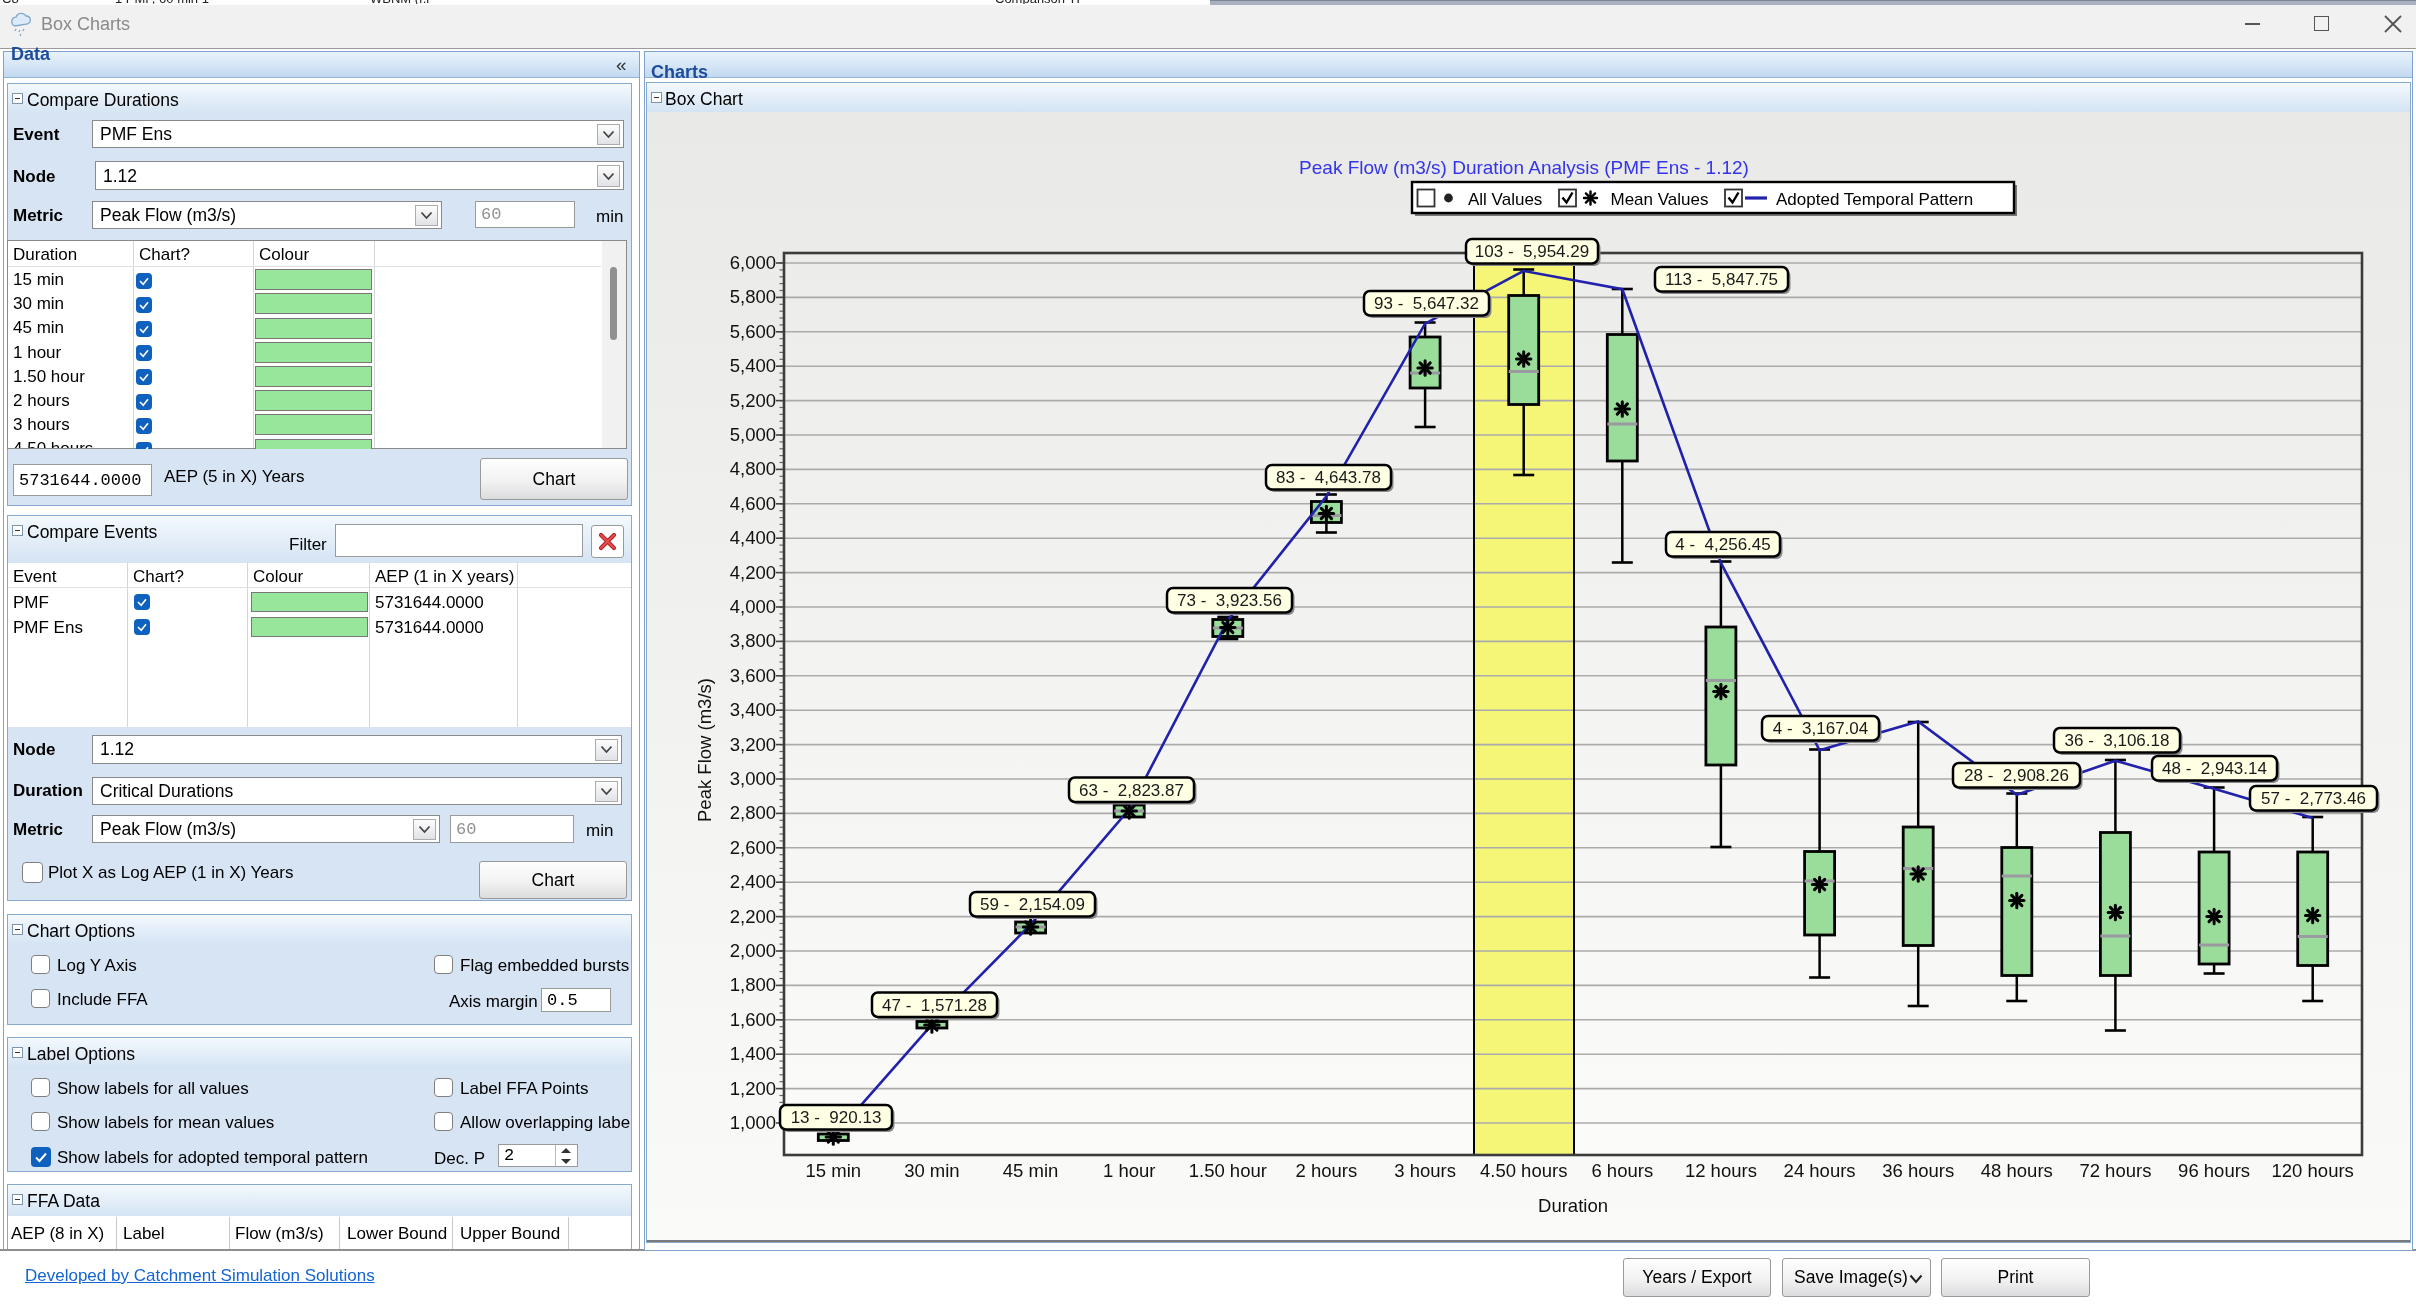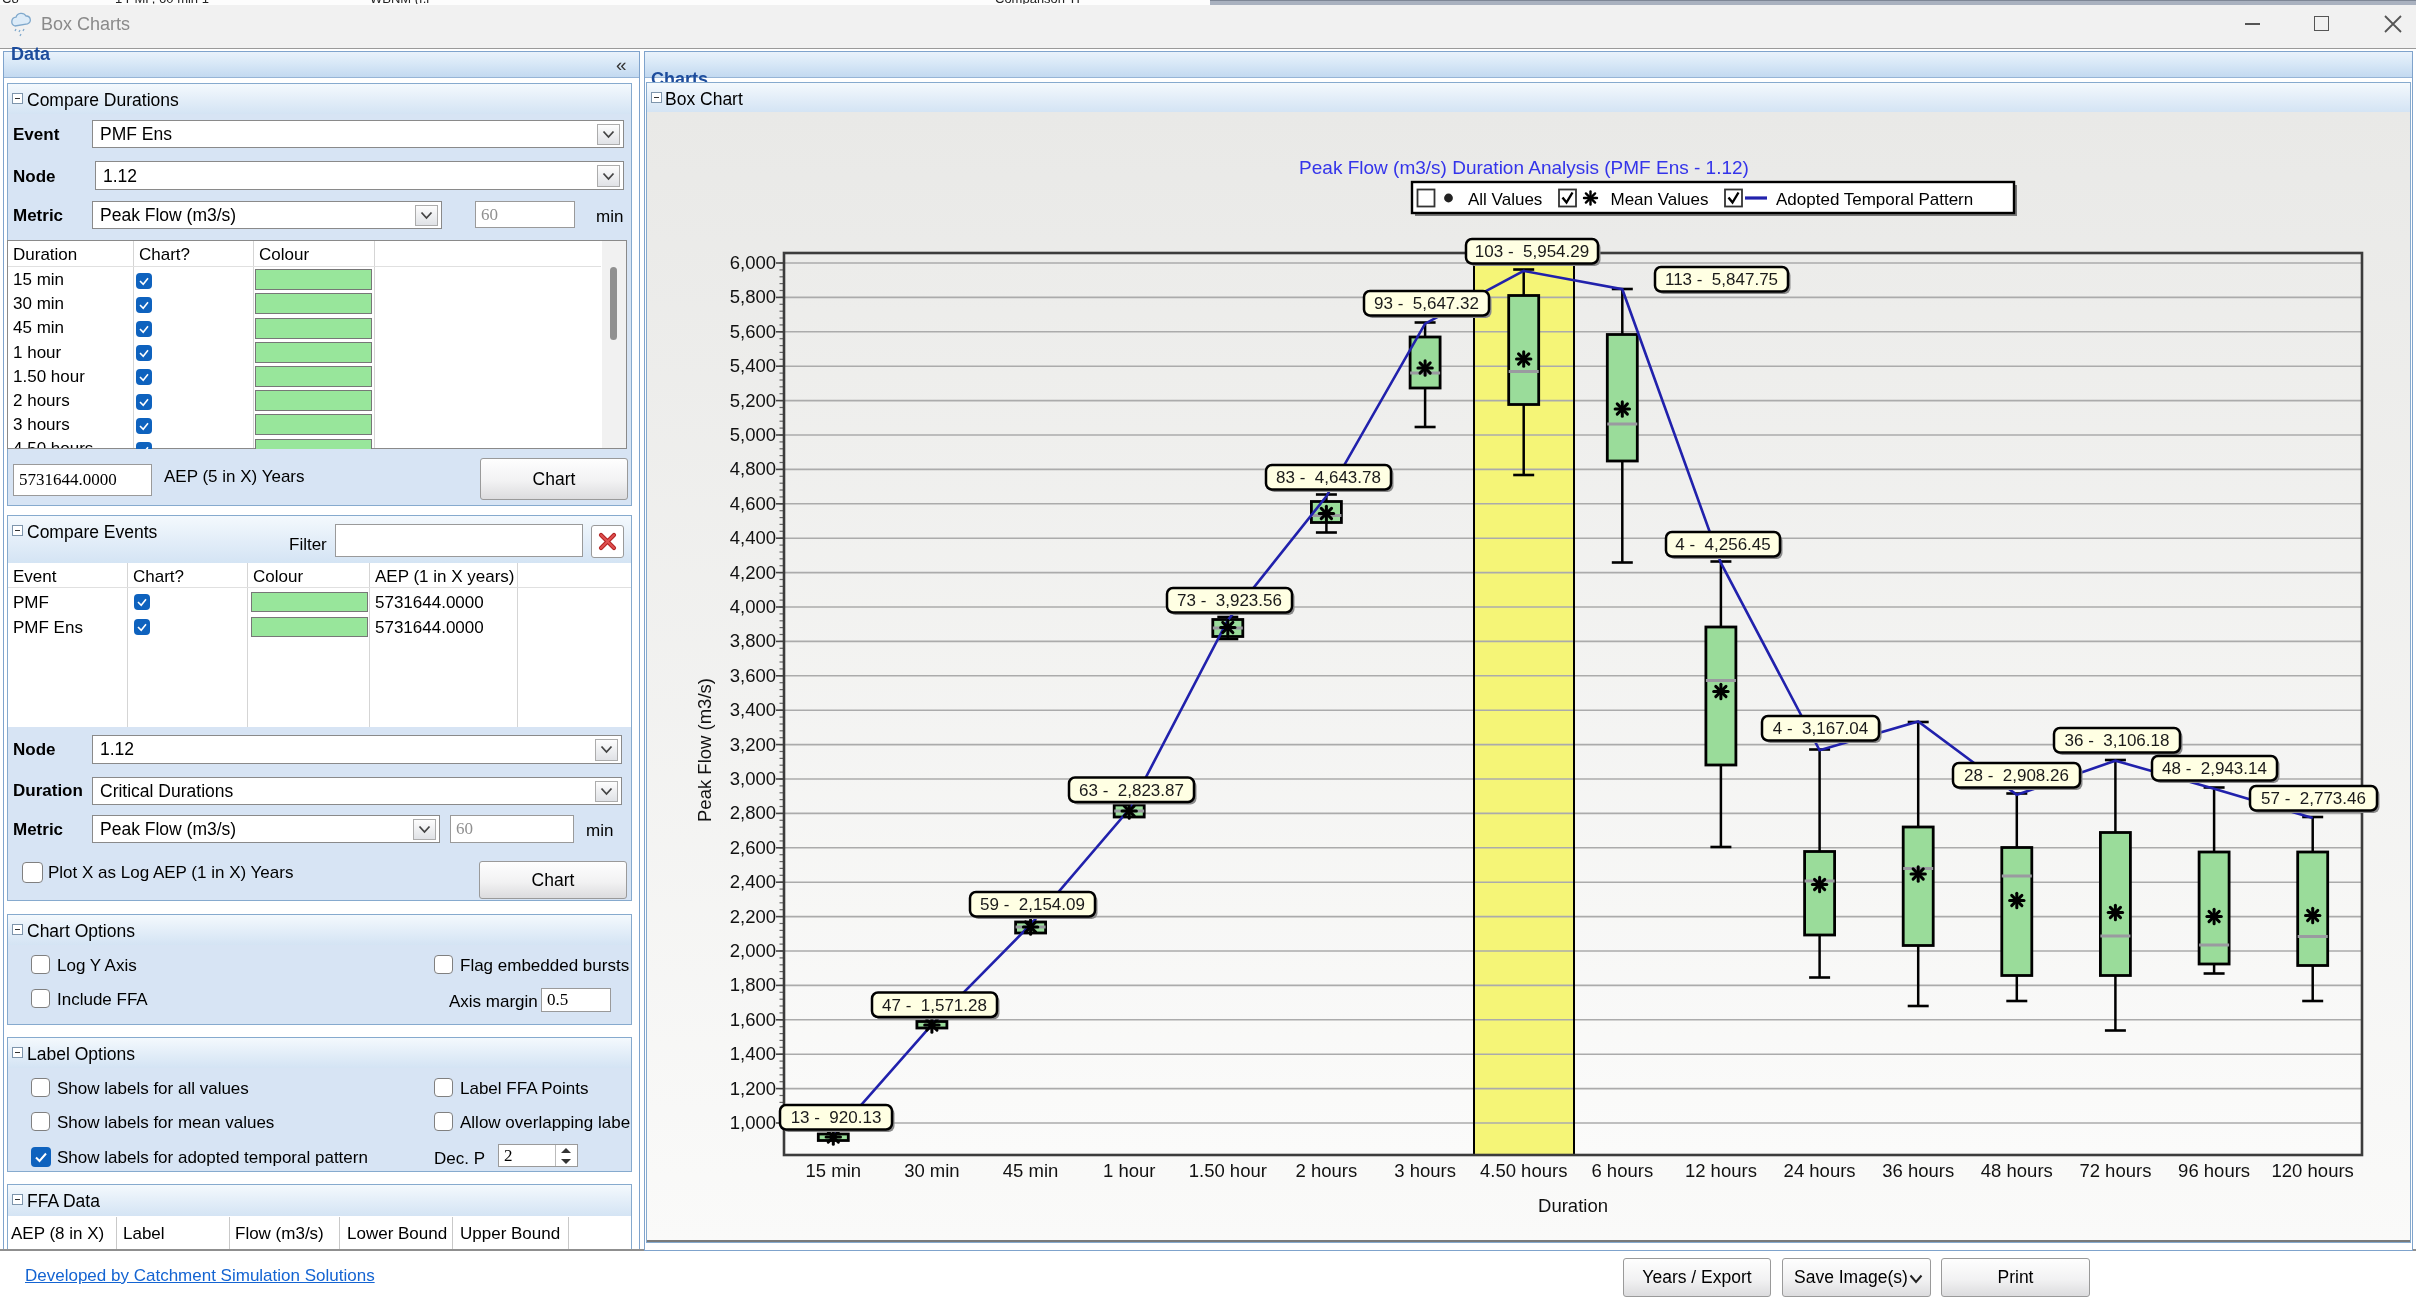--- a/index.html
+++ b/index.html
@@ -7,21 +7,21 @@
 .gbox { position:absolute; border:1.4px solid #86AACE; box-sizing:border-box; background:#fff; }
 .ghdr { position:absolute; left:8px; width:623px; background:linear-gradient(180deg,#F4F9FD 0%,#E2EDF8 55%,#D4E4F4 100%); }
 .gicon { position:absolute; left:12px; width:11px; height:11px; border:1px solid #7E95AC; background:#fff; box-sizing:border-box; }
 .gicon::after { content:""; position:absolute; left:2px; top:4px; width:5px; height:1px; background:#333; }
 .glab { position:absolute; font-size:17.5px; color:#000; }
 .lab  { position:absolute; font-size:17px; color:#000; white-space:nowrap; }
 .blab { position:absolute; font-size:17px; font-weight:bold; color:#000; white-space:nowrap; }
 .combo { position:absolute; background:#fff; border:1.2px solid #8A8A8A; box-sizing:border-box; }
 .ct { position:absolute; left:7px; top:50%; transform:translateY(-50%); font-size:17.5px; white-space:nowrap; }
 .dd { position:absolute; right:3px; top:3px; background:linear-gradient(180deg,#FDFDFD,#E0E2E6); border:1px solid #ACACAC; display:flex; align-items:center; justify-content:center; box-sizing:border-box; }
-.tbox { position:absolute; background:#fff; border:1.2px solid #9A9A9A; box-sizing:border-box; font-family:Liberation Serif, serif; font-size:17px; padding-left:5px; color:#000; }
+.tbox { position:absolute; background:#fff; border:1.2px solid #9A9A9A; box-sizing:border-box; font-family:Liberation Mono, monospace; font-size:17px; padding-left:5px; color:#000; }
 .btn { position:absolute; background:linear-gradient(180deg,#FEFEFE 0%,#F2F2F3 55%,#DCDCDE 100%); border:1.2px solid #9A9A9A; border-radius:3px; box-sizing:border-box; font-size:17.5px; color:#000; text-align:center; }
 </style></head>
 <body>
 <div style="position:absolute;left:0;top:0;width:1210px;height:5px;background:#fdfdfd"></div>
 <div style="position:absolute;left:1210px;top:0;width:1206px;height:5px;background:#A9B1BF;border-top:1px solid #7E8796"></div>
 <div style="position:absolute;left:2px;top:-9px;font-size:13px;color:#222;overflow:hidden;height:13px">C8</div>
 <div style="position:absolute;left:115px;top:-9px;font-size:13px;color:#222;overflow:hidden;height:13px">1 PMF, 60 min 1</div>
 <div style="position:absolute;left:370px;top:-9px;font-size:13px;color:#222;overflow:hidden;height:13px">WBNM (f.l</div>
 <div style="position:absolute;left:995px;top:-9px;font-size:13px;color:#222;overflow:hidden;height:13px">Comparison TP</div>
 <div style="position:absolute;left:0;top:5px;width:2416px;height:43px;background:#F1F1F1"></div>
@@ -259,21 +259,21 @@
 <div style="position:absolute;left:568px;top:1217px;width:1px;height:32px;background:#C9C9C9"></div>
 <div class="lab" style="left:11px;top:1224px">AEP (8 in X)</div>
 <div class="lab" style="left:123px;top:1224px">Label</div>
 <div class="lab" style="left:235px;top:1224px">Flow (m3/s)</div>
 <div class="lab" style="left:347px;top:1224px">Lower Bound</div>
 <div class="lab" style="left:460px;top:1224px">Upper Bound</div>
 <div style="position:absolute;left:0px;top:1249px;width:2416px;height:4px;background:#fff;border-top:2.4px solid #8F8F8F"></div>
 <div style="position:absolute;left:25px;top:1266px;font-size:17px;color:#1464D2;text-decoration:underline">Developed by Catchment Simulation Solutions</div>
 <div style="position:absolute;left:644px;top:51px;width:1769px;height:1200px;background:#fff;border:1.4px solid #7FA3CC;box-sizing:border-box"></div>
 <div class="phdr" style="left:645px;top:52px;width:1767px"></div>
-<div class="plab" style="left:651px;top:69px">Charts</div>
+<div class="plab" style="left:651px;top:62px">Charts</div>
 <div class="gbox" style="left:646px;top:82px;width:1765px;height:1161px"></div>
 <div class="ghdr" style="left:647px;top:83px;width:1763px;height:29px"></div>
 <div class="gicon" style="left:651px;top:92px"></div>
 <div class="glab" style="left:665px;top:89px">Box Chart</div>
 <div style="position:absolute;left:647px;top:112px;width:1763px;height:1130px;background:linear-gradient(180deg,#E9E9E7,#FAFAF9)"></div>
 <div style="position:absolute;left:647px;top:1240px;width:1763px;height:2px;background:#7A7A7A"></div>
 <div class="btn" style="left:1623px;top:1258px;width:148px;height:39px;line-height:37px">Years / Export</div>
 <div class="btn" style="left:1782px;top:1258px;width:149px;height:39px;line-height:37px;text-align:left;padding-left:11px">Save Image(s)<svg style="position:absolute;right:7px;top:15px" width="14" height="10">
       <path d="M1.5 1.5 L7 8 L12.5 1.5" stroke="#222" stroke-width="2" fill="none"></path>
     </svg></div>

